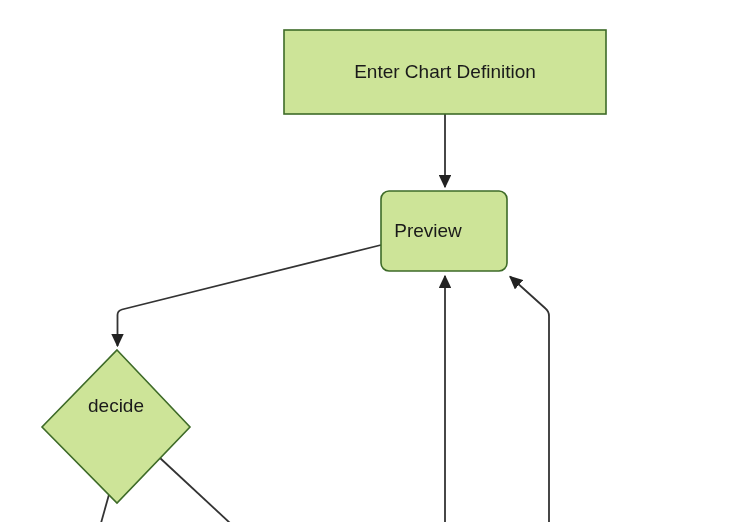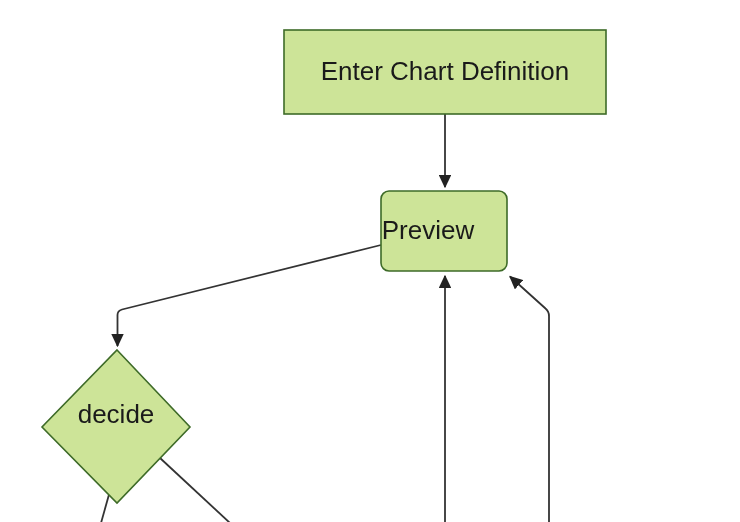--- a/index.html
+++ b/index.html
@@ -42,21 +42,21 @@
   .arrowhead-path {
     fill: var(--arrow-color);
     stroke: none;
   }
   .node-label {
     position: absolute;
     display: flex;
     align-items: center;
     justify-content: center;
     color: var(--label-color);
-    font-size: 26px;
+    font-size: 19px;
     line-height: 1.2;
     white-space: nowrap;
     pointer-events: none;
     text-align: center;
   }
 </style>
 </head>
 <body>
 
 <div id="stage">
@@ -83,14 +83,14 @@
 
     <rect class="node-shape" x="381" y="191" width="126" height="80" rx="8" ry="8"></rect>
 
     <polygon class="node-shape" points="117,350 190,427 117,503 42,427"></polygon>
   </svg>
 
   <div class="node-label" style="left:284px; top:30px; width:322px; height:84px;">Enter Chart Definition</div>
 
   <div class="node-label" style="left:365px; top:191px; width:126px; height:80px;">Preview</div>
 
-  <div class="node-label" style="left:42px; top:338px; width:148px; height:153px;">decide</div>
+  <div class="node-label" style="left:42px; top:330px; width:148px; height:153px;">decide</div>
 </div>
 
 </body></html>

